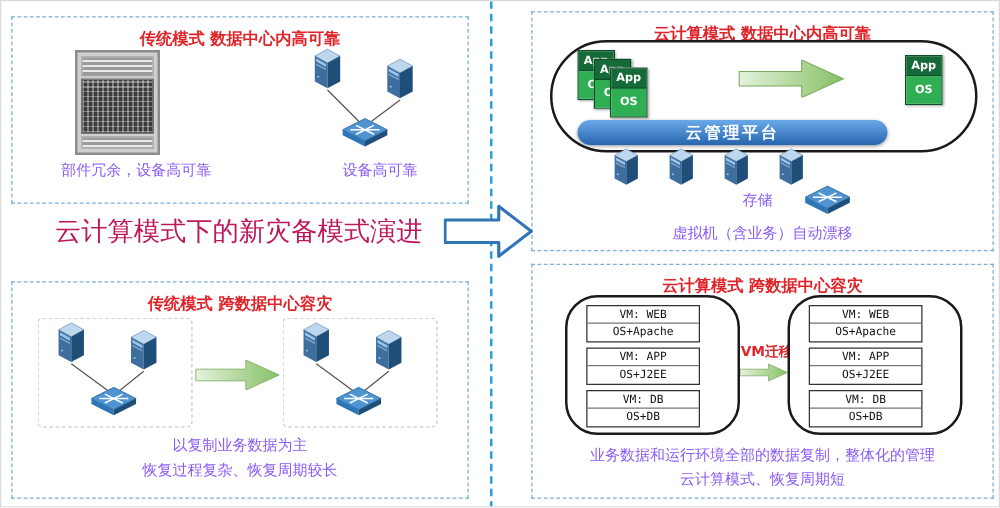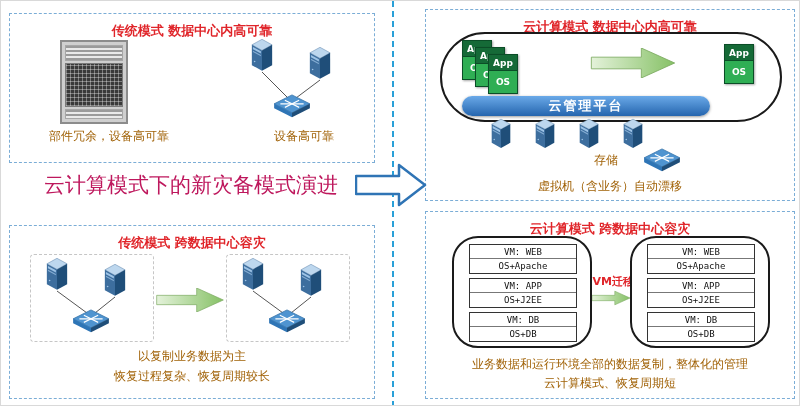--- a/index.html
+++ b/index.html
@@ -1,41 +1,41 @@
 <!DOCTYPE html>
 <html><head>
 <meta charset="utf-8">
 <style>
   * { margin:0; padding:0; box-sizing:border-box; }
   html,body { background:#ffffff; font-family:"DejaVu Sans","Liberation Sans",sans-serif; }
   .canvas { position:relative; width:800px; height:406px; background:#fff; border:1px solid #d9d9d9; overflow:hidden; }
   .divider { position:absolute; left:391px; top:0; height:406px; width:0; border-left:2px dashed #29a0d8; }
   .panel { position:absolute; border:1px dashed #7badd6; background:#fff; }
   .panel-title { position:absolute; top:8px; left:0; right:0; text-align:center; font-weight:bold; font-size:13px; color:#e0252a; }
-  .caption { position:absolute; font-size:12px; color:#a16207; text-align:center; }
+  .caption { position:absolute; font-size:12px; color:#8b5cf6; text-align:center; }
   .main-title { position:absolute; left:6px; top:170px; width:368px; text-align:center; font-size:21px; font-weight:normal; color:#be185d; }
   .cluster { position:absolute; }
   .cluster.boxed { border:1px dashed #c6c6c6; border-radius:4px; }
   .conn { position:absolute; left:0; top:0; }
   .icon { position:absolute; }
   .rack { position:absolute; background:#cfcfcf; border:2px solid #8c8c8c; padding:3px; display:flex; flex-direction:column; gap:2px; }
   .rack .vents { height:16px; background:repeating-linear-gradient(to bottom,#9a9a9a 0 2px,#e9e9e9 2px 4px); border:1px solid #a6a6a6; }
   .rack .grid { flex:1; background-color:#3a3a3a;
     background-image:repeating-linear-gradient(0deg,rgba(255,255,255,.35) 0 1px,transparent 1px 4px),
                      repeating-linear-gradient(90deg,rgba(255,255,255,.35) 0 1px,transparent 1px 4px);
     border:1px solid #7a7a7a; }
   .rack .vents.small { height:10px; }
   .stadium { position:absolute; border:2px solid #1a1a1a; border-radius:46px; background:#fff; }
   .stadium.small { border-radius:26px; }
   .app-tile { position:absolute; width:30px; height:40px; border:1px solid #0b4d27; box-shadow:1px 1px 2px rgba(0,0,0,.35); background:#fff; }
   .app-tile .app { height:16px; background:#156a37; color:#fff; font-size:9px; font-weight:bold; display:flex; align-items:center; justify-content:center; border-bottom:1px solid #0b4d27; }
   .app-tile .os { height:22px; background:#2fae54; color:#fff; font-size:9px; font-weight:bold; display:flex; align-items:center; justify-content:center; }
   .platform-bar { position:absolute; border-radius:10px; background:linear-gradient(180deg,#6aa9e8,#2565ae); color:#fff; font-weight:bold; font-size:13px; display:flex; align-items:center; justify-content:center; box-shadow:0 1px 3px rgba(0,0,0,.4); letter-spacing:2px; }
   .vm-stack { position:absolute; display:flex; flex-direction:column; gap:4px; }
-  .vm-box { width:108px; border:1px solid #333; background:#fff; }
+  .vm-box { width:91px; border:1px solid #333; background:#fff; }
   .vm-box .l1, .vm-box .l2 { height:14px; line-height:14px; font-size:9px; text-align:center; color:#111;
     font-family:"DejaVu Sans Mono","Liberation Mono",monospace; }
   .vm-box .l1 { border-bottom:1px solid #777; }
   .migration-label { position:absolute; color:#e0252a; font-weight:bold; font-size:11px; text-align:right; }
 </style>
 </head>
 <body>
 
 <svg width="0" height="0" style="position:absolute" aria-hidden="true">
   <defs>

